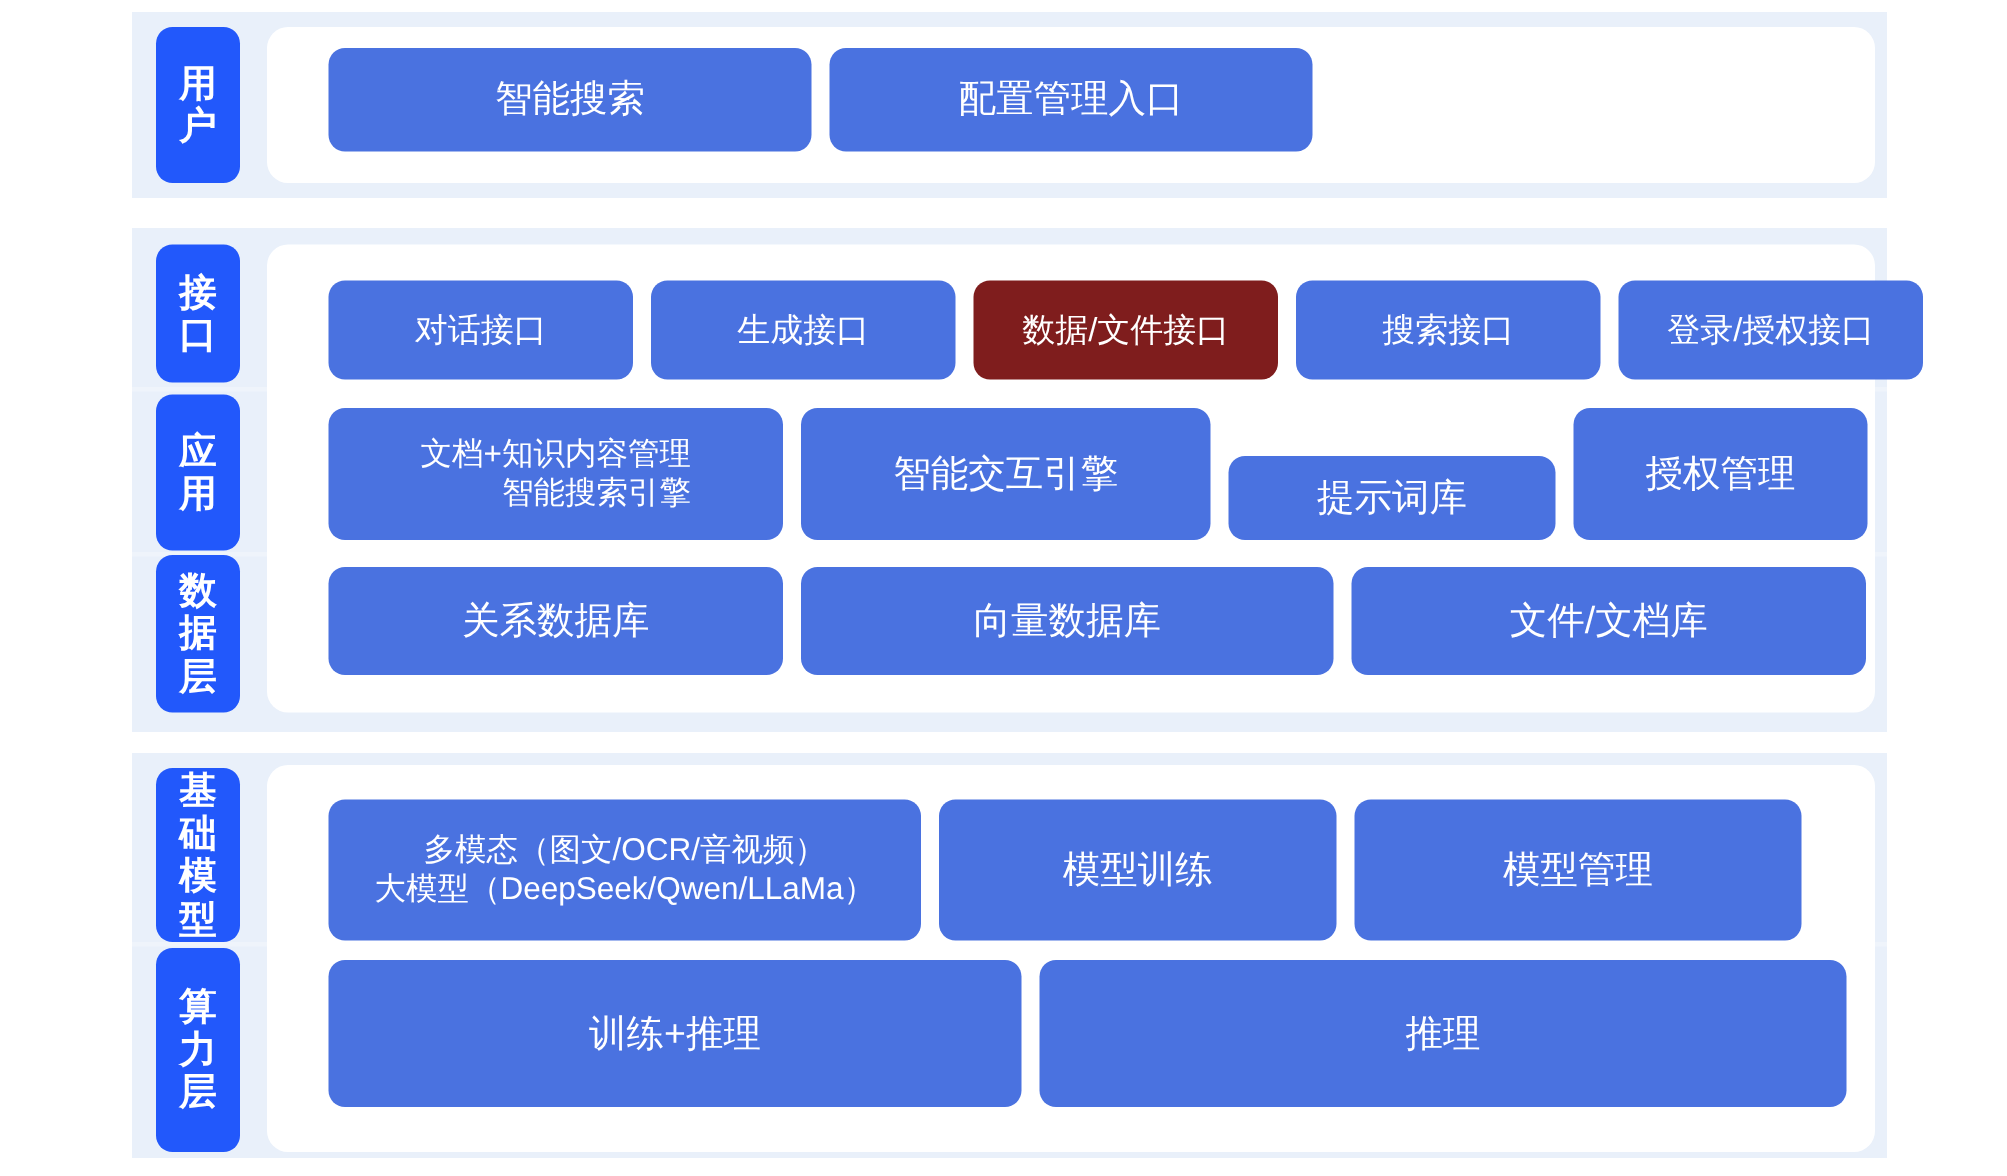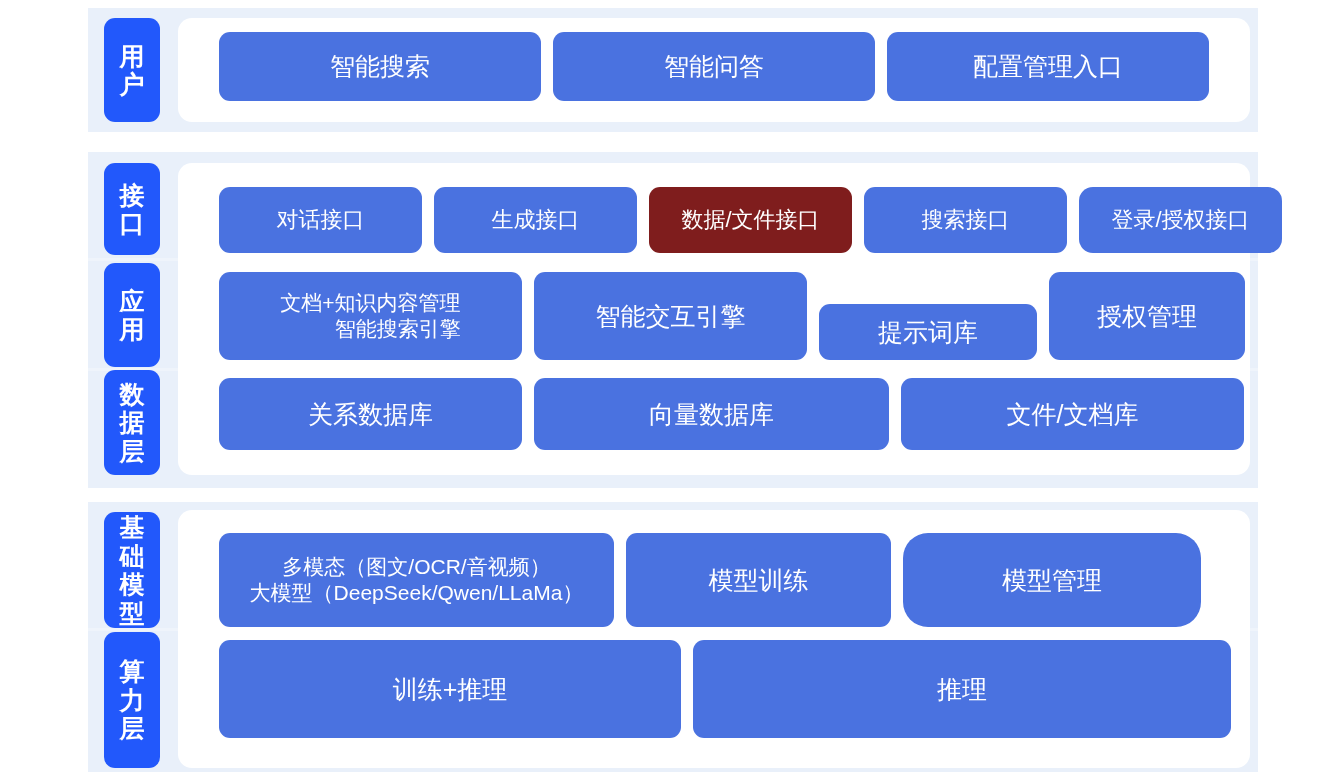--- a/index.html
+++ b/index.html
@@ -148,39 +148,38 @@
 
   #panel-bot  { left: 178px; top: 510px; width: 1072px; height: 258px;
                 background:#ffffff; border-radius: 14px; position:absolute; }
 
   #chip-base  { top: 512px; height: 116px; }
   #chip-power { top: 632px; height: 136px; }
 
   #row-base { left: 219px; top: 533px; height: 94px; }
   #row-base .c1 { width: 395px; }
   #row-base .c2 { width: 265px; }
-  #row-base .c3 { width: 298px; border-radius: 25px; }
+  #row-base .c3 { width: 298px; }
 
   #row-bot { left: 219px; top: 640px; height: 98px; }
   #row-bot .c1 { width: 462px; }
   #row-bot .c2 { width: 538px; }
 </style>
 </head>
 <body>
 
 <div id="page" style="background: rgb(255, 255, 255);">
 
   <div class="band" id="band-user" style="background: rgb(233, 240, 250);"></div>
   <div class="panel" id="panel-user" style="background: rgb(255, 255, 255);"></div>
   <div class="chip-col" id="chip-user" style="background: rgb(34, 88, 251); color: rgb(255, 255, 255);">
     <span>用户</span>
   </div>
   <div class="row" id="row-user">
     <div class="card c1" style="background: rgb(74, 114, 224); color: rgb(255, 255, 255);">智能搜索</div>
-    <div class="card c2" style="background: rgb(74, 114, 224); color: rgb(255, 255, 255);">智能问答</div>
     <div class="card c3" style="background: rgb(74, 114, 224); color: rgb(255, 255, 255);">配置管理入口</div>
   </div>
 
   <div class="band" id="band-api" style="background: rgb(233, 240, 250);"></div>
   <div class="band" id="band-app" style="background: rgb(233, 240, 250);"></div>
   <div class="band" id="band-data" style="background: rgb(233, 240, 250);"></div>
   <div class="band-split" id="split-1"></div>
   <div class="band-split" id="split-2"></div>
 
   <div id="panel-mid" style="background: rgb(255, 255, 255);"></div>
@@ -193,21 +192,21 @@
   </div>
   <div class="chip-col" id="chip-data" style="background: rgb(34, 88, 251); color: rgb(255, 255, 255);">
     <span>数据层</span>
   </div>
 
   <div class="row" id="row-api">
     <div class="card small c1" style="background: rgb(74, 114, 224); color: rgb(255, 255, 255);">对话接口</div>
     <div class="card small c2" style="background: rgb(74, 114, 224); color: rgb(255, 255, 255);">生成接口</div>
     <div class="card small c3" style="background: #7f1d1d; color: rgb(255, 255, 255);">数据/文件接口</div>
     <div class="card small c4" style="background: rgb(74, 114, 224); color: rgb(255, 255, 255);">搜索接口</div>
-    <div class="card small c5" style="background: rgb(74, 114, 224); color: rgb(255, 255, 255); border-radius: 14px;">登录/授权接口</div>
+    <div class="card small c5" style="background: rgb(74, 114, 224); color: rgb(255, 255, 255);">登录/授权接口</div>
   </div>
 
   <div class="row" id="row-app">
     <div class="card tiny c1" style="background: rgb(74, 114, 224); color: rgb(255, 255, 255);">文档+知识内容管理
 智能搜索引擎</div>
     <div class="card c2" style="background: rgb(74, 114, 224); color: rgb(255, 255, 255);">智能交互引擎</div>
     <div class="card c3" style="background: rgb(74, 114, 224); color: rgb(255, 255, 255); margin-top: 32px;">提示词库</div>
     <div class="card c4" style="background: rgb(74, 114, 224); color: rgb(255, 255, 255);">授权管理</div>
   </div>
 

